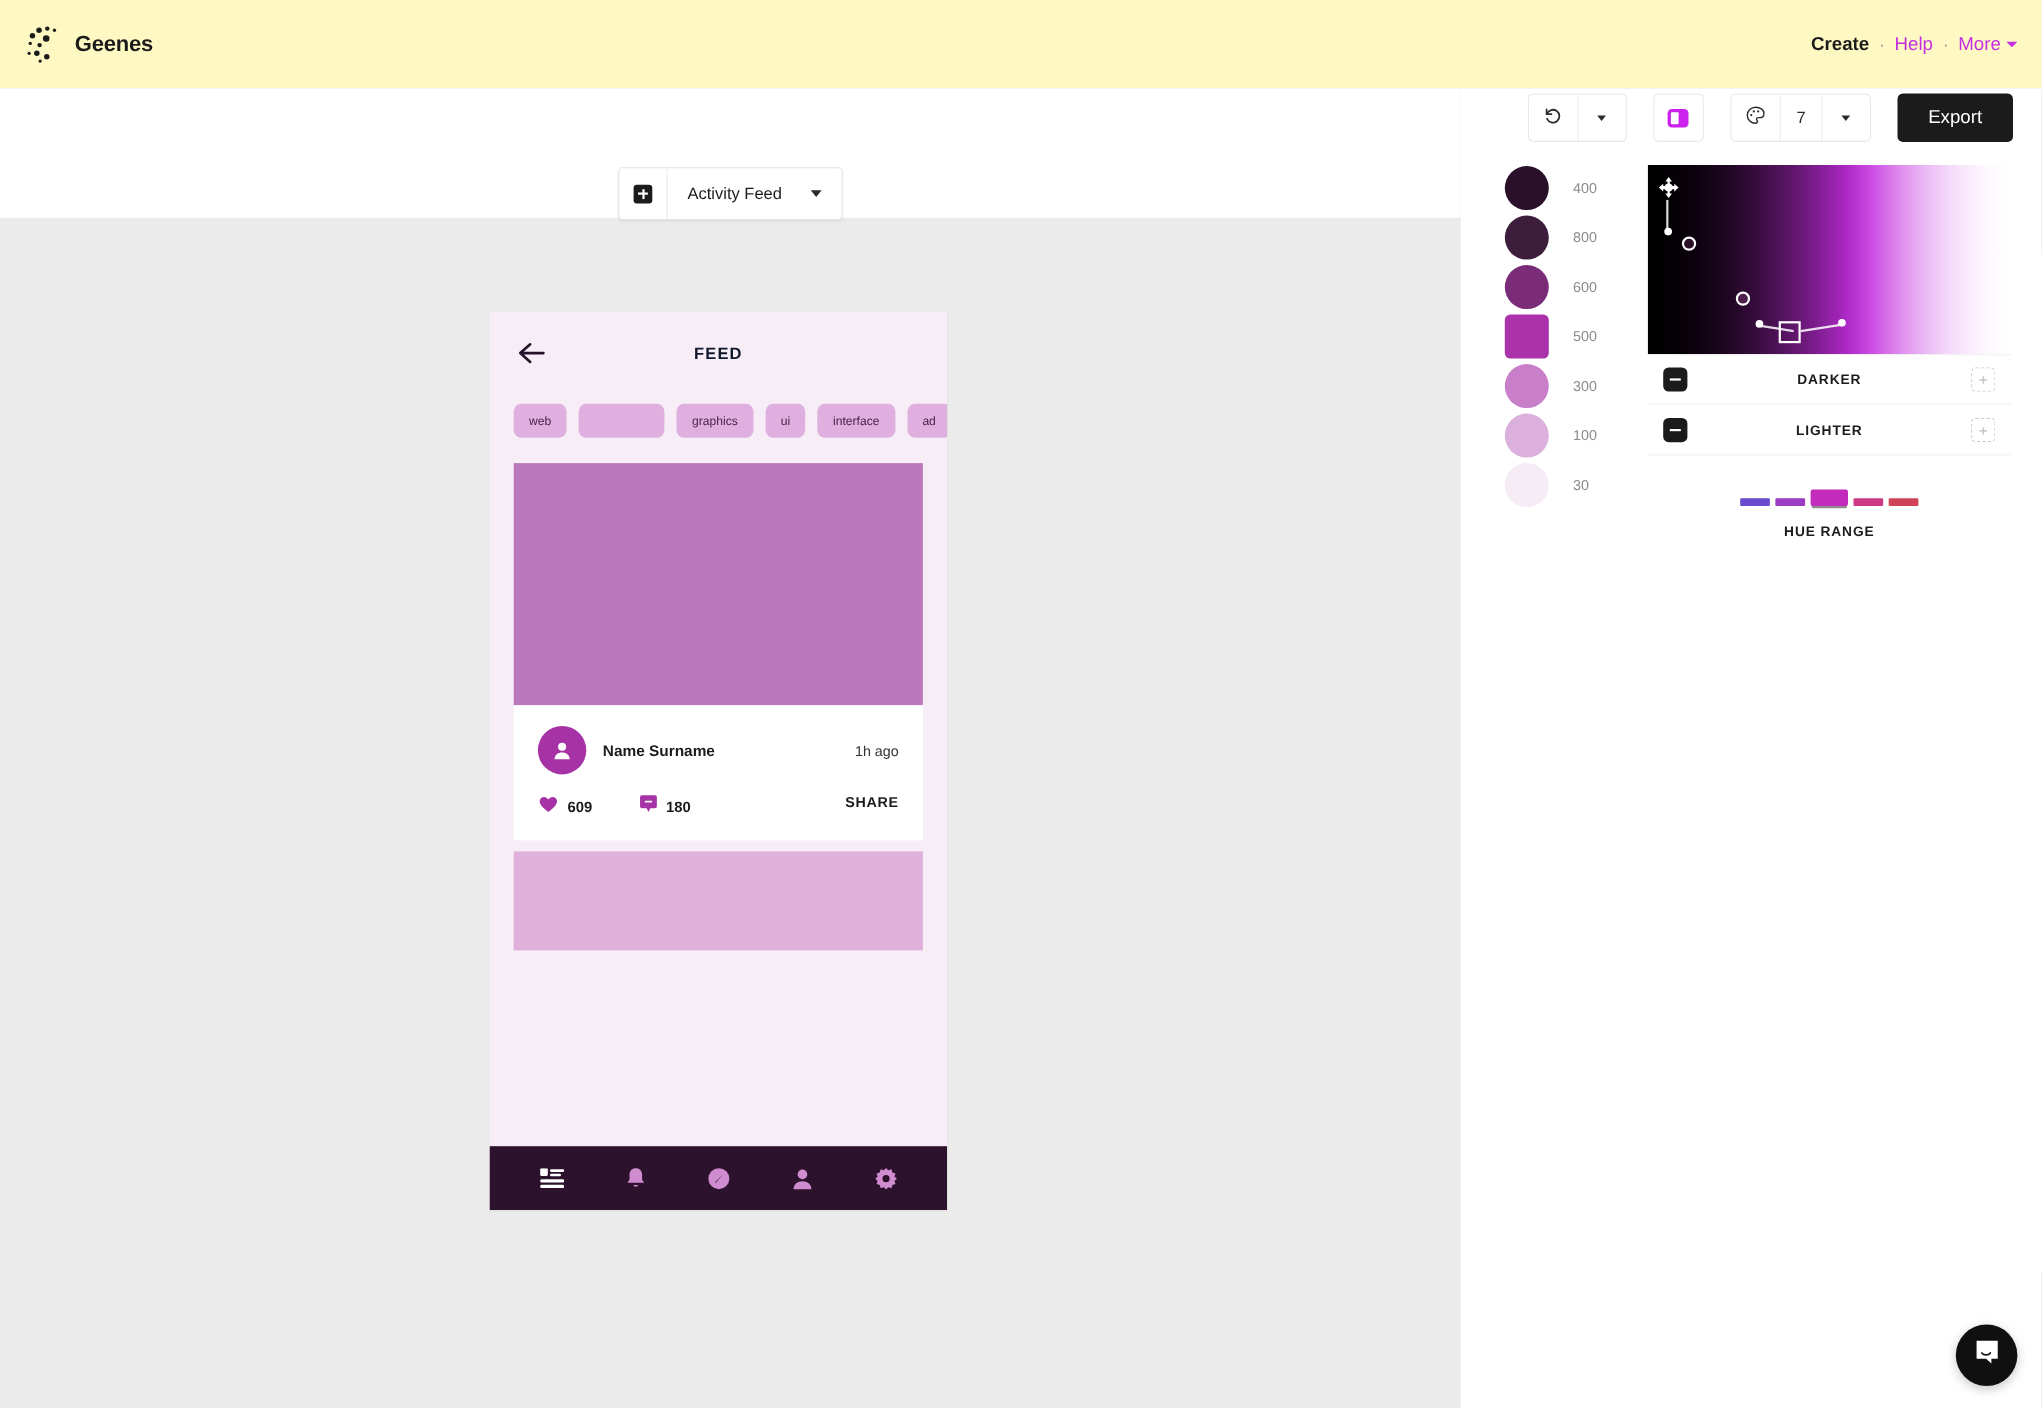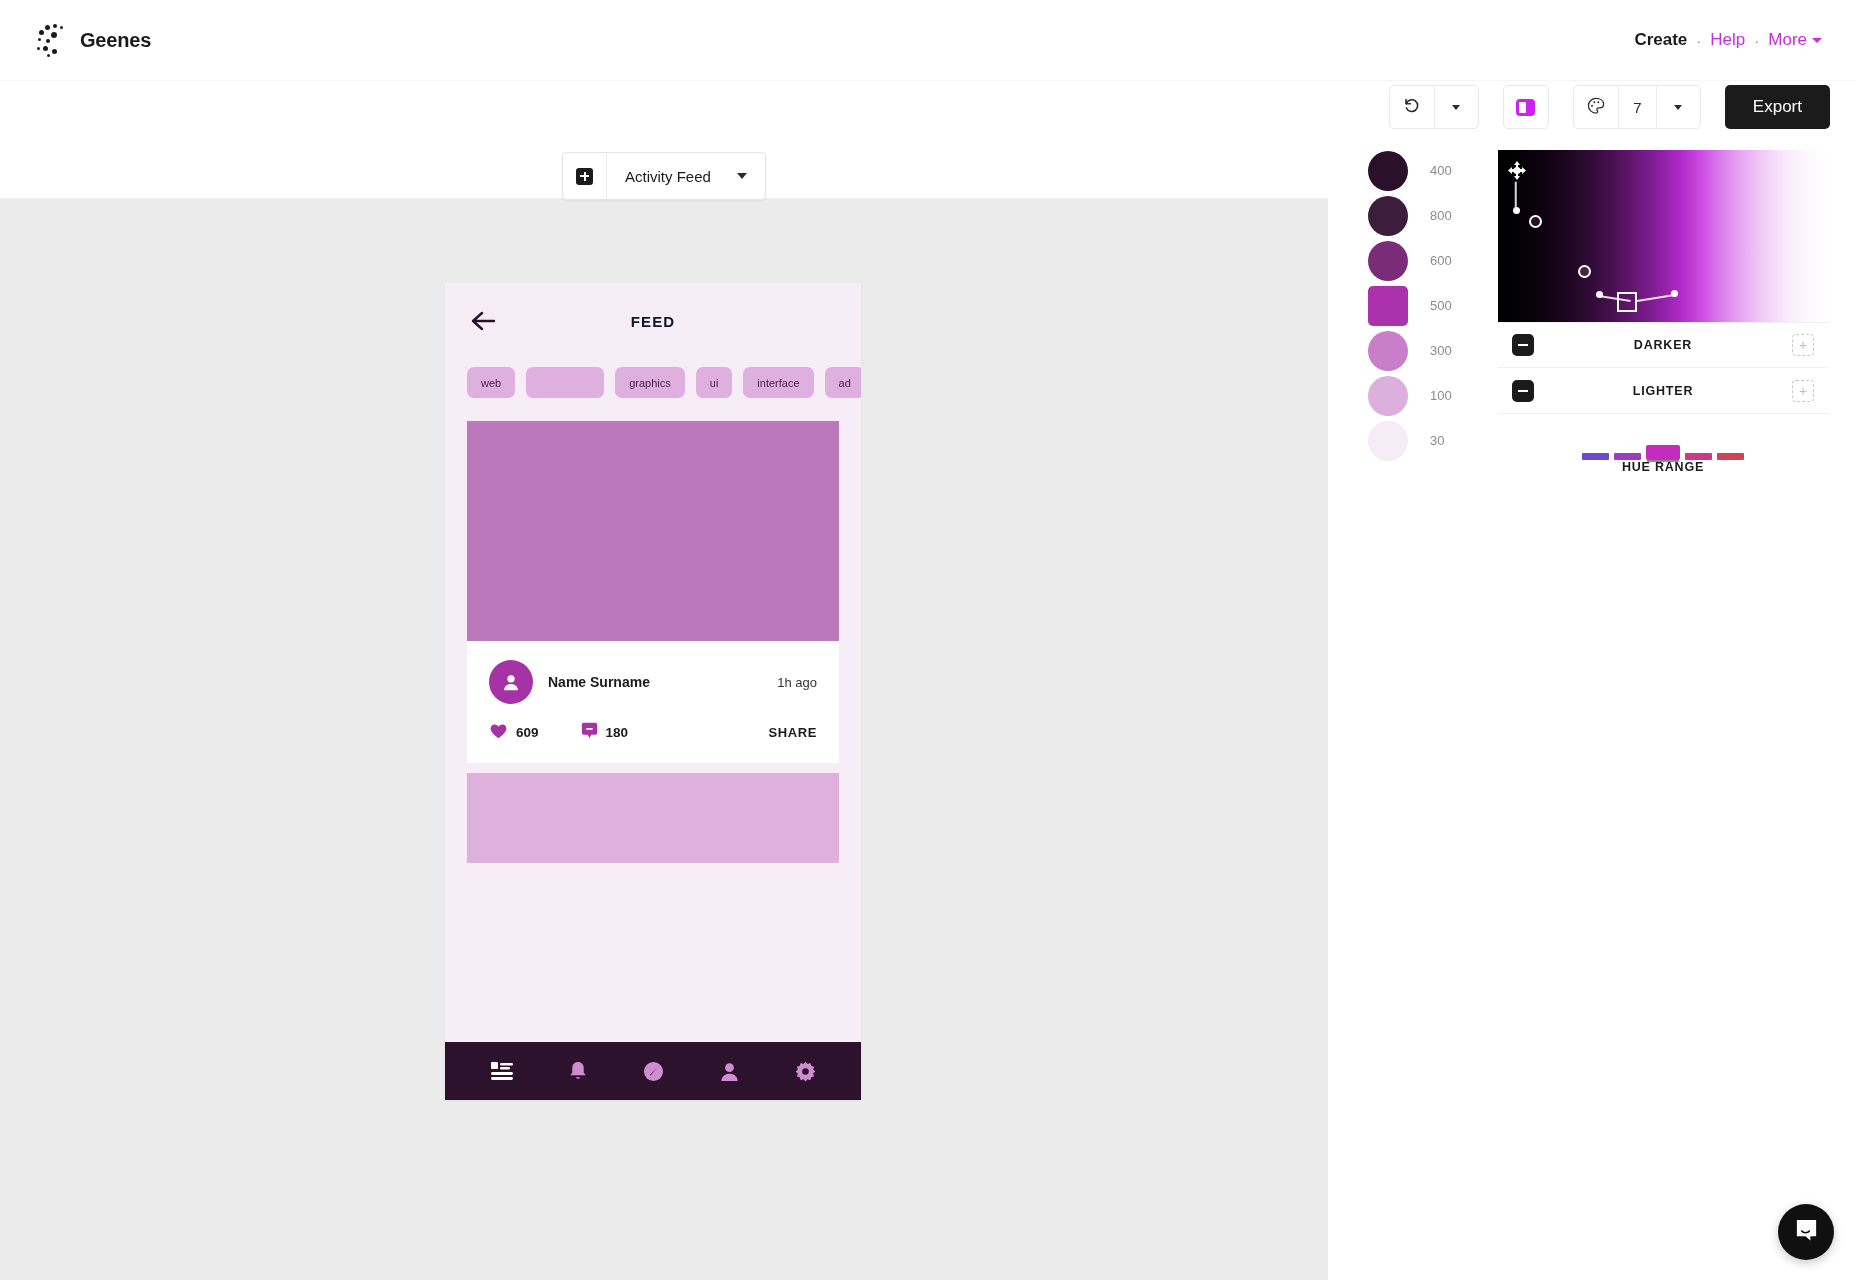--- a/index.html
+++ b/index.html
@@ -7,22 +7,22 @@
   body {
     font-family:"Liberation Sans", sans-serif;
     background:#ebebeb;
     overflow:hidden;
     position:relative;
   }
 
   
   .topbar{
     position:absolute; left:0; top:0; width:1856px; height:80px;
-    background:#ffffff; display:flex; align-items:center;
-    justify-content:space-between; padding:0 34px;
+    background:#fef9c3; display:flex; align-items:center;
+    justify-content:space-between; padding:0 22px;
     box-shadow:0 1px 0 rgba(0,0,0,0.04); z-index:20;
   }
   .brand{ display:flex; align-items:center; gap:14px; }
   .logo-dots{ width:32px; height:36px; position:relative; }
   .logo-dots i{ position:absolute; background:#1b1b1b; border-radius:50%; display:block; }
   .brand-name{ font-size:20px; font-weight:700; color:#1b1b1b; letter-spacing:-0.2px; }
   .topnav{ display:flex; align-items:center; gap:9px; font-size:17px; }
   .topnav .nav-link{ font-weight:600; color:#1b1b1b; cursor:pointer; }
   .topnav .nav-link.accent{ color:#c42ee0; font-weight:500; }
   .topnav .dot-sep{ color:#888; font-size:15px; }
@@ -75,21 +75,21 @@
   .tag.blank{ width:78px; }
   .post-card{ margin:23px 22px 0; background:#fff; }
   .post-img{ height:220px; background:#bb79bb; }
   .post-body{ padding:19px 22px 0; }
   .post-head{ display:flex; align-items:center; }
   .avatar{ width:44px;height:44px;border-radius:50%;background:#a633a6;
     display:flex;align-items:center;justify-content:center; }
   .post-author{ font-size:14px; font-weight:700; color:#1b1b1b; margin-left:15px; }
   .post-time{ margin-left:auto; font-size:13px; color:#333; }
   .post-text{ margin-top:17px; font-size:13.5px; line-height:1.72; color:#2a2a2a; }
-  .post-meta{ display:flex; align-items:center; padding:18px 22px 20px; }
+  .post-meta{ display:flex; padding:18px 22px 20px; }
   .meta-item{ display:flex; align-items:center; gap:8px; margin-right:42px; cursor:pointer; }
   .meta-val{ font-size:13.5px; font-weight:700; color:#1b1b1b; }
   .share-btn{ margin-left:auto; font-size:13px; font-weight:700;
     letter-spacing:.6px; color:#1b1b1b; cursor:pointer; }
   .post-card-2{ margin:10px 22px 0; height:90px; background:#dfb0db; }
   .bottom-nav{ position:absolute; left:0; bottom:0; width:416px; height:58px;
     background:#2c122c; display:flex; align-items:center;
     justify-content:space-around; padding:0 18px; }
   .nav-icon{ cursor:pointer; display:flex; align-items:center; }
 
@@ -148,21 +148,21 @@
     color:#bdbdbd;font-size:14px;line-height:1; }
   .adj-label{ flex:1; text-align:center; font-size:12.5px; font-weight:700;
     letter-spacing:.8px; color:#1b1b1b; }
 
   .hue{ position:absolute; left:170px; top:440px; width:330px; text-align:center; }
   .hue-bars{ display:flex; align-items:flex-end; justify-content:center; gap:5px;
     height:20px; }
   .hue-bar{ width:27px; height:7px; border-radius:1px; cursor:pointer; }
   .hue-bar.sel{ width:34px; height:15px; border-radius:2px;
     box-shadow:0 3px 0 -1px #8d8d8d; }
-  .hue-label{ font-size:12.5px; font-weight:700;
+  .hue-label{ margin-top:16px; font-size:12.5px; font-weight:700;
     letter-spacing:.8px; color:#1b1b1b; }
 
   .chat-btn{ position:absolute; right:22px; bottom:20px; width:56px;height:56px;
     border-radius:50%; background:#101010; display:flex; align-items:center;
     justify-content:center; cursor:pointer;
     box-shadow:0 3px 10px rgba(0,0,0,.22); z-index:30; }
 </style>
 </head>
 <body>
 

